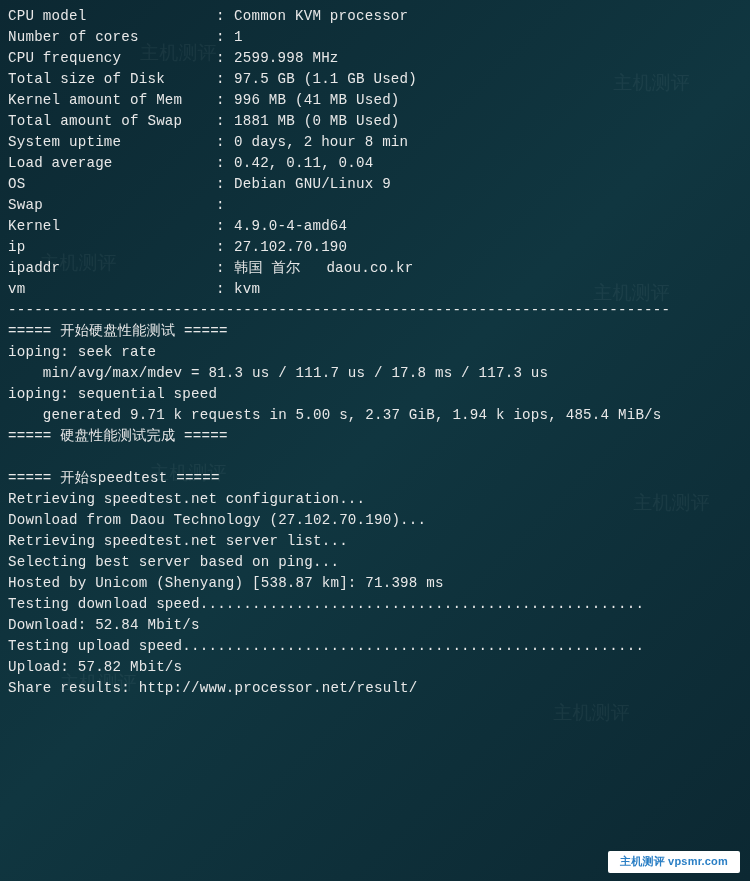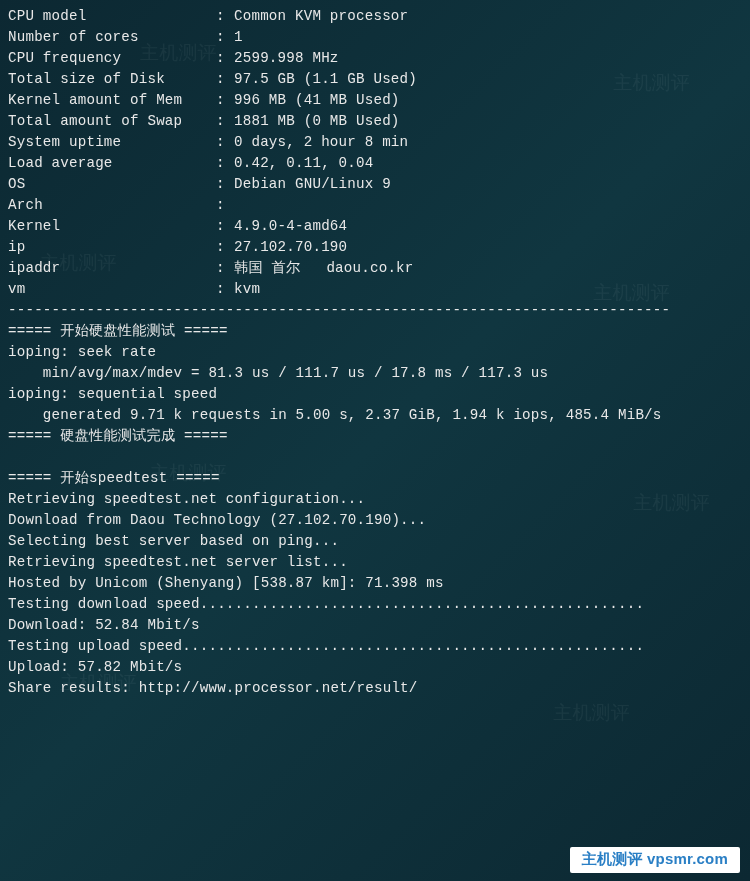--- a/index.html
+++ b/index.html
@@ -24,21 +24,21 @@
   .label { width: 208px; white-space: pre; }
   .colon { width: 18px; }
   .val { white-space: pre; }
   .watermark-box {
     position: absolute;
     right: 10px;
     bottom: 8px;
     background: #ffffff;
     color: #2a7fc5;
     font-family: "Microsoft YaHei", Arial, sans-serif;
-    font-size: 15px;
+    font-size: 11px;
     font-weight: bold;
     padding: 3px 12px 4px 12px;
     border-radius: 2px;
   }
   .wm-faint {
     position: absolute;
     color: rgba(220,230,235,0.06);
     font-family: "Microsoft YaHei", Arial, sans-serif;
     font-size: 19px;
     pointer-events: none;
@@ -99,21 +99,21 @@
     <span class="label">Load average</span>
       <span class="colon">: </span>
       <span class="val">0.42, 0.11, 0.04</span>
   </div>
   <div class="row">
     <span class="label">OS</span>
       <span class="colon">: </span>
       <span class="val">Debian GNU/Linux 9</span>
   </div>
   <div class="row">
-    <span class="label">Arch</span>
+    <span class="label">Swap</span>
       <span class="colon">: </span>
   </div>
   <div class="row">
     <span class="label">Kernel</span>
       <span class="colon">: </span>
       <span class="val">4.9.0-4-amd64</span>
   </div>
   <div class="row">
     <span class="label">ip</span>
       <span class="colon">: </span>
@@ -137,22 +137,22 @@
   <div class="line">    min/avg/max/mdev = 81.3 us / 111.7 us / 17.8 ms / 117.3 us</div>
   <div class="line">ioping: sequential speed</div>
   <div class="line">    generated 9.71 k requests in 5.00 s, 2.37 GiB, 1.94 k iops, 485.4 MiB/s</div>
   <div class="line">===== 硬盘性能测试完成 =====</div>
 
   <div class="line">&nbsp;</div>
 
   <div class="line">===== 开始speedtest =====</div>
   <div class="line">Retrieving speedtest.net configuration...</div>
   <div class="line">Download from Daou Technology (27.102.70.190)...</div>
+  <div class="line">Retrieving speedtest.net server list...</div>
   <div class="line">Selecting best server based on ping...</div>
-  <div class="line">Retrieving speedtest.net server list...</div>
   <div class="line">Hosted by Unicom (Shenyang) [538.87 km]: 71.398 ms</div>
   <div class="line">Testing download speed...................................................</div>
   <div class="line">Download: 52.84 Mbit/s</div>
   <div class="line">Testing upload speed.....................................................</div>
   <div class="line">Upload: 57.82 Mbit/s</div>
   <div class="line">Share results: http://www.processor.net/result/</div>
 
 </div>
 
 <div class="watermark-box">主机测评 vpsmr.com</div>

